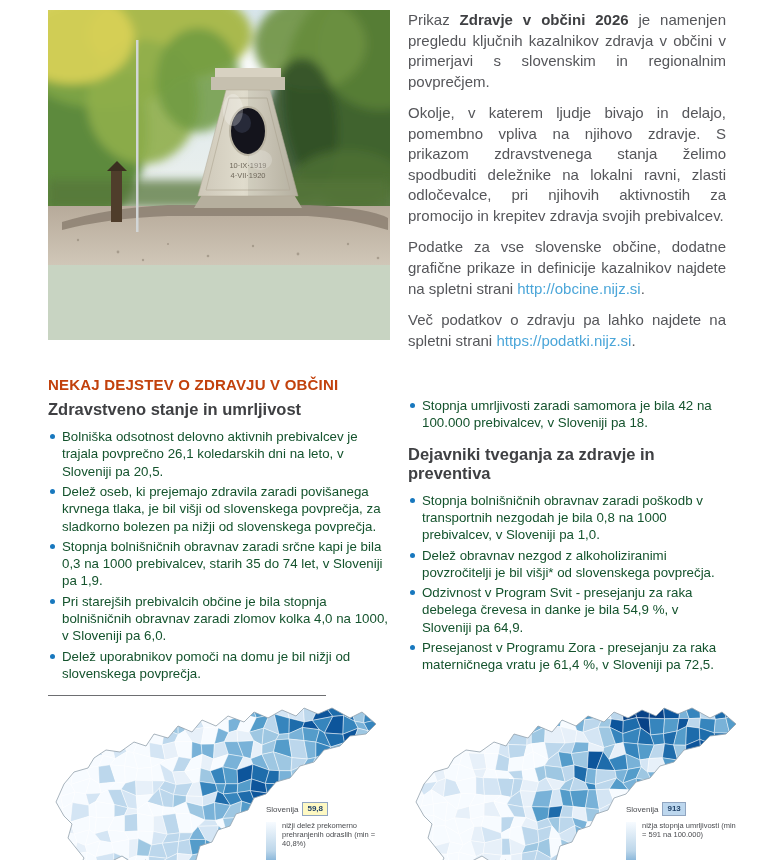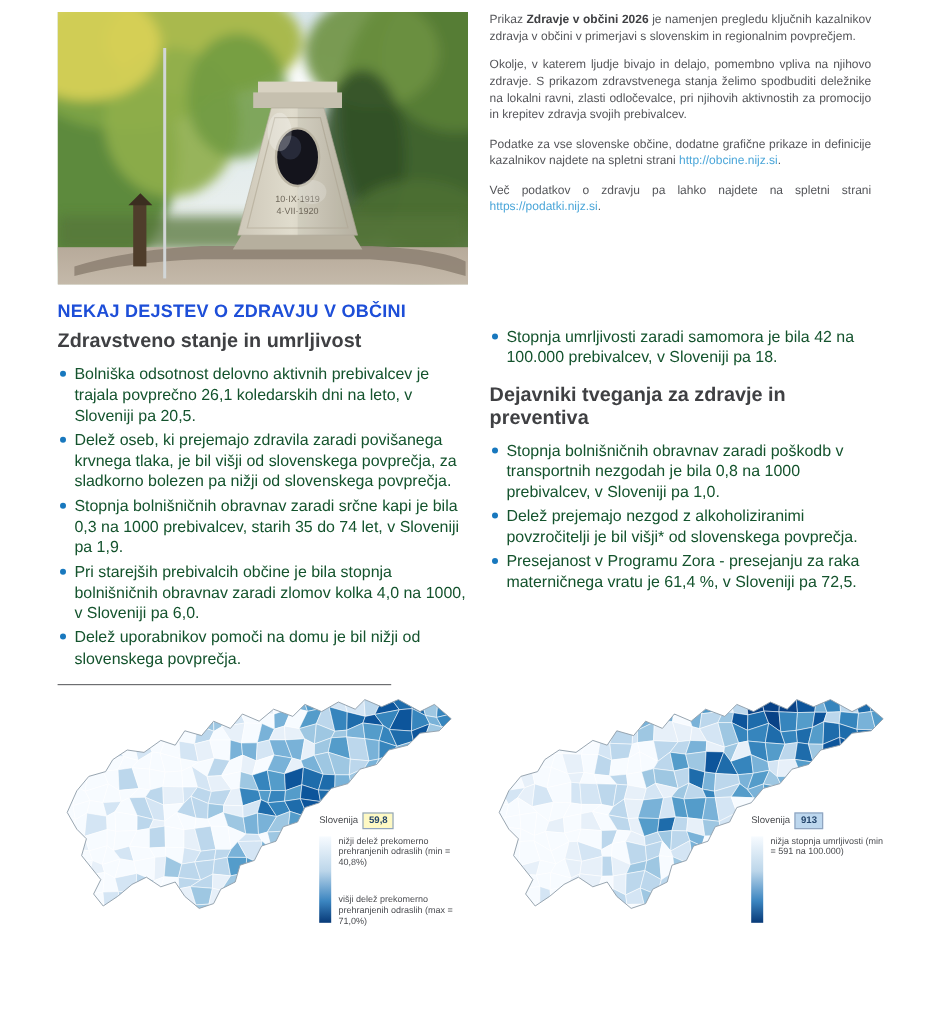--- a/index.html
+++ b/index.html
@@ -5,32 +5,32 @@
   html,body{margin:0;padding:0;background:#ffffff;}
   body{
     width:774px;height:860px;overflow:hidden;
     font-family:"Liberation Sans",sans-serif;
     color:#55565a;
   }
   .page{box-sizing:border-box;padding:10px 48px 0 48px;}
 
   
   .top-row{display:flex;gap:18px;}
-  .photo{width:342px;height:227px;flex:0 0 342px;overflow:hidden;background:#c8d4c2;}
+  .photo{width:342px;height:330px;flex:0 0 342px;overflow:hidden;background:#c8d4c2;}
   .photo svg{display:block;}
-  .intro{flex:1;font-size:10px;line-height:1.37;text-align:justify;color:#55565a;}
+  .intro{flex:1;font-size:15px;line-height:1.37;text-align:justify;color:#55565a;}
   .intro p{margin:0 0 11px 0;}
   .intro .b{font-weight:bold;color:#3f4043;}
   .link{color:#4ba6d9;text-decoration:none;cursor:pointer;}
 
   
   .facts-row{display:flex;gap:18px;margin-top:14px;}
   .col-left{width:342px;flex:0 0 342px;}
   .col-right{flex:1;padding-top:21px;}
-  .facts-title{color:#1d4ed8;font-size:15px;font-weight:bold;letter-spacing:.2px;margin:0 0 7px 0;}
+  .facts-title{color:#c2410c;font-size:15px;font-weight:bold;letter-spacing:.2px;margin:0 0 7px 0;}
   .sub-title{color:#3f4043;font-size:16.5px;font-weight:bold;margin:0 0 9px 0;}
   .col-right .sub-title{margin:13px 0 9px 0;}
   ul.facts{list-style:none;margin:0;padding:0;font-size:13.3px;line-height:1.3;color:#14532d;}
   ul.facts li{position:relative;padding-left:14px;margin:0 0 3px 0;}
   ul.facts li::before{content:"";position:absolute;left:2px;top:6px;width:5px;height:5px;border-radius:50%;background:#1878be;}
 
   
   .footnote-wrap{margin-top:10px;}
   .footnote-rule{width:278px;border-top:1px solid #6d6e71;margin-bottom:5px;}
   .footnote{font-size:11px;color:#55565a;}
@@ -148,21 +148,22 @@
       </ul>
     </div>
 
     <div class="col-right">
       <ul class="facts">
         <li>Stopnja umrljivosti zaradi samomora je bila 42 na 100.000 prebivalcev, v Sloveniji pa 18.</li>
       </ul>
       <div class="sub-title">Dejavniki tveganja za zdravje in preventiva</div>
       <ul class="facts">
         <li>Stopnja bolnišničnih obravnav zaradi poškodb v transportnih nezgodah je bila 0,8 na 1000 prebivalcev, v Sloveniji pa 1,0.</li>
-        <li>Delež prejemajo nezgod z alkoholiziranimi povzročitelji je bil višji* od slovenskega povprečja.</li>
+        <li>Delež obravnav nezgod z alkoholiziranimi povzročitelji je bil višji* od slovenskega povprečja.</li>
+        <li>Odzivnost v Program Svit - presejanju za raka debelega črevesa in danke je bila 54,9 %, v Sloveniji pa 64,9.</li>
         <li>Presejanost v Programu Zora - presejanju za raka materničnega vratu je 61,4 %, v Sloveniji pa 72,5.</li>
       </ul>
     </div>
   </div>
 
   <div class="footnote-wrap">
     <div class="footnote-rule"></div>
   </div>
 
   <div class="maps-row">

